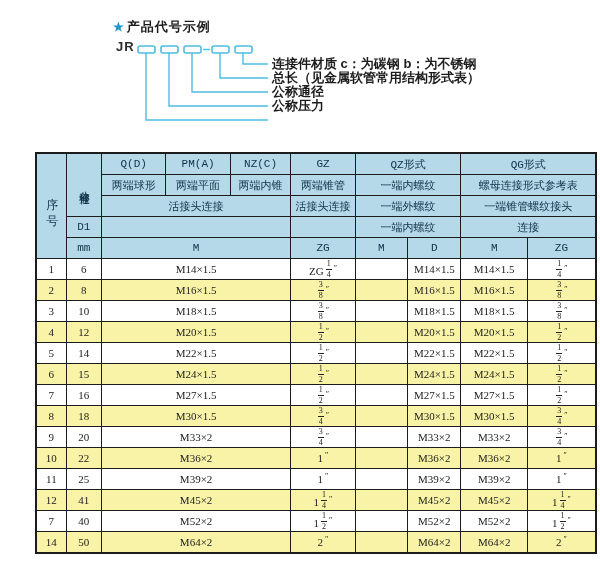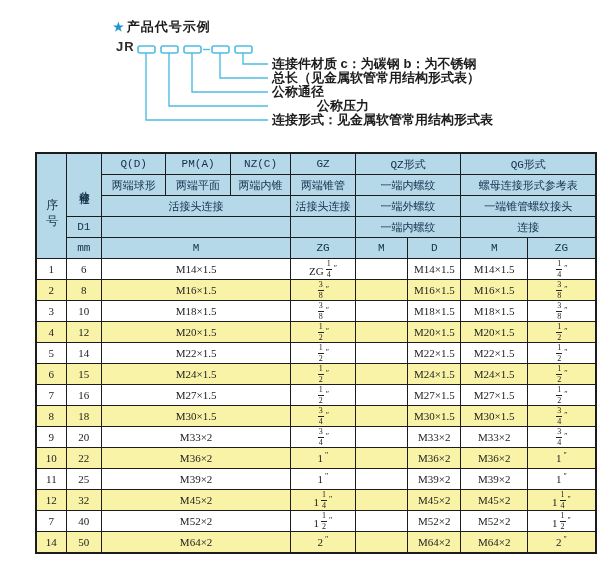--- a/index.html
+++ b/index.html
@@ -75,22 +75,21 @@
         <polyline points="146,53 146,120 268,120"></polyline>
       </g>
     </svg>
     <div class="diagram-title">
       <span class="star">★</span><span>产品代号示例</span>
     </div>
     <div class="code-prefix">JR</div>
     <div class="code-label" style="top:57px;">连接件材质  c：为碳钢  b：为不锈钢</div>
     <div class="code-label" style="top:71px;">总长（见金属软管常用结构形式表）</div>
     <div class="code-label" style="top:85px;">公称通径</div>
-    <div class="code-label" style="top:99px;margin-left:45px;">公称压力</div>
-    <div class="code-label" style="top:113px;">连接形式：见金属软管常用结构形式表</div>
+    <div class="code-label" style="top:99px;">公称压力</div>
   </div>
 
 
   <table class="ref">
     <colgroup>
       <col style="width:30px">
         <col style="width:35px">
       <col style="width:64px">
         <col style="width:64px">
         <col style="width:60px">
@@ -252,21 +251,21 @@
           <td>25</td>
           <td colspan="3">M39×2</td>
           <td><span class="tok">1</span><span class="inch">″</span></td>
           <td></td>
           <td>M39×2</td>
           <td>M39×2</td>
           <td><span class="tok">1</span><span class="inch">″</span></td>
         </tr>
         <tr class="alt">
           <td>12</td>
-          <td>32</td>
+          <td>41</td>
           <td colspan="3">M45×2</td>
           <td><span class="tok">1</span><span class="frac"><span class="num">1</span><span class="den">4</span></span><span class="inch">″</span></td>
           <td></td>
           <td>M45×2</td>
           <td>M45×2</td>
           <td><span class="tok">1</span><span class="frac"><span class="num">1</span><span class="den">4</span></span><span class="inch">″</span></td>
         </tr>
         <tr>
           <td>7</td>
           <td>40</td>

